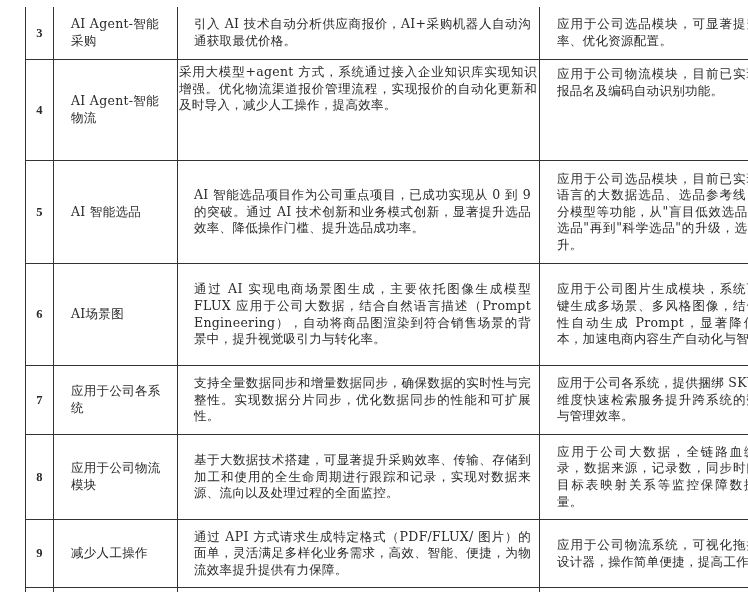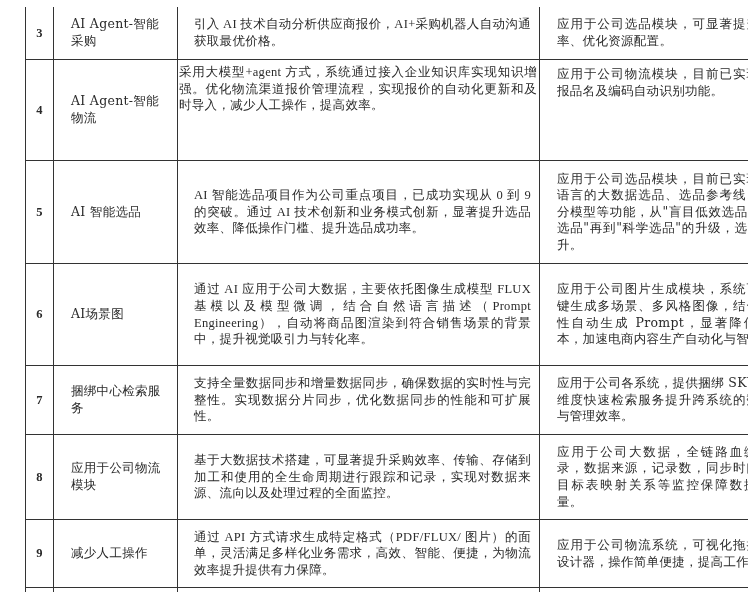--- a/index.html
+++ b/index.html
@@ -52,21 +52,20 @@
     td.col-name {
       width: 98px;
       padding-left: 17px !important;
       padding-right: 8px !important;
     }
     td.col-desc {
       width: 337px;
       padding-left: 16px !important;
       padding-right: 8px !important;
       text-align: justify;
-      font-family: Liberation Serif, serif;
     }
     td.col-desc.tight {
       padding-left: 1px !important;
       padding-right: 2px !important;
       vertical-align: top;
       padding-top: 4px !important;
     }
     td.col-app {
       width: 243px;
       padding-left: 17px !important;
@@ -106,26 +105,26 @@
       </tr>
       <tr class="r5">
         <td class="col-no">5</td>
         <td class="col-name">AI 智能选品</td>
         <td class="col-desc">AI 智能选品项目作为公司重点项目，已成功实现从 0 到 9 的突破。通过 AI 技术创新和业务模式创新，显著提升选品效率、降低操作门槛、提升选品成功率。</td>
         <td class="col-app">应用于公司选品模块，目前已实现了自然语言的大数据选品、选品参考线、选品评分模型等功能，从"盲目低效选品"到"高效选品"再到"科学选品"的升级，选品效率提升。</td>
       </tr>
       <tr class="r6">
         <td class="col-no">6</td>
         <td class="col-name">AI场景图</td>
-        <td class="col-desc">通过 AI 应用于公司大数据，主要依托图像生成模型 FLUX 基模以及模型微调，结合自然语言描述（Prompt Engineering），自动将商品图渲染到符合销售场景的背景中，提升视觉吸引力与转化率。</td>
+        <td class="col-desc">通过 AI 实现电商场景图生成，主要依托图像生成模型 FLUX 应用于公司大数据，结合自然语言描述（Prompt Engineering），自动将商品图渲染到符合销售场景的背景中，提升视觉吸引力与转化率。</td>
         <td class="col-app">应用于公司图片生成模块，系统可支持一键生成多场景、多风格图像，结合商品属性自动生成 Prompt，显著降低美工成本，加速电商内容生产自动化与智能化。</td>
       </tr>
       <tr class="r7">
         <td class="col-no">7</td>
-        <td class="col-name">捆绑中心检索服务</td>
+        <td class="col-name">应用于公司各系统</td>
         <td class="col-desc">支持全量数据同步和增量数据同步，确保数据的实时性与完整性。实现数据分片同步，优化数据同步的性能和可扩展性。</td>
         <td class="col-app">应用于公司各系统，提供捆绑 SKU 数据多维度快速检索服务提升跨系统的数据整合与管理效率。</td>
       </tr>
       <tr class="r8">
         <td class="col-no">8</td>
         <td class="col-name">应用于公司物流模块</td>
         <td class="col-desc">基于大数据技术搭建，可显著提升采购效率、传输、存储到加工和使用的全生命周期进行跟踪和记录，实现对数据来源、流向以及处理过程的全面监控。</td>
         <td class="col-app">应用于公司大数据，全链路血缘日志记录，数据来源，记录数，同步时间，源表目标表映射关系等监控保障数据的高质量。</td>
       </tr>
       <tr class="r9">

